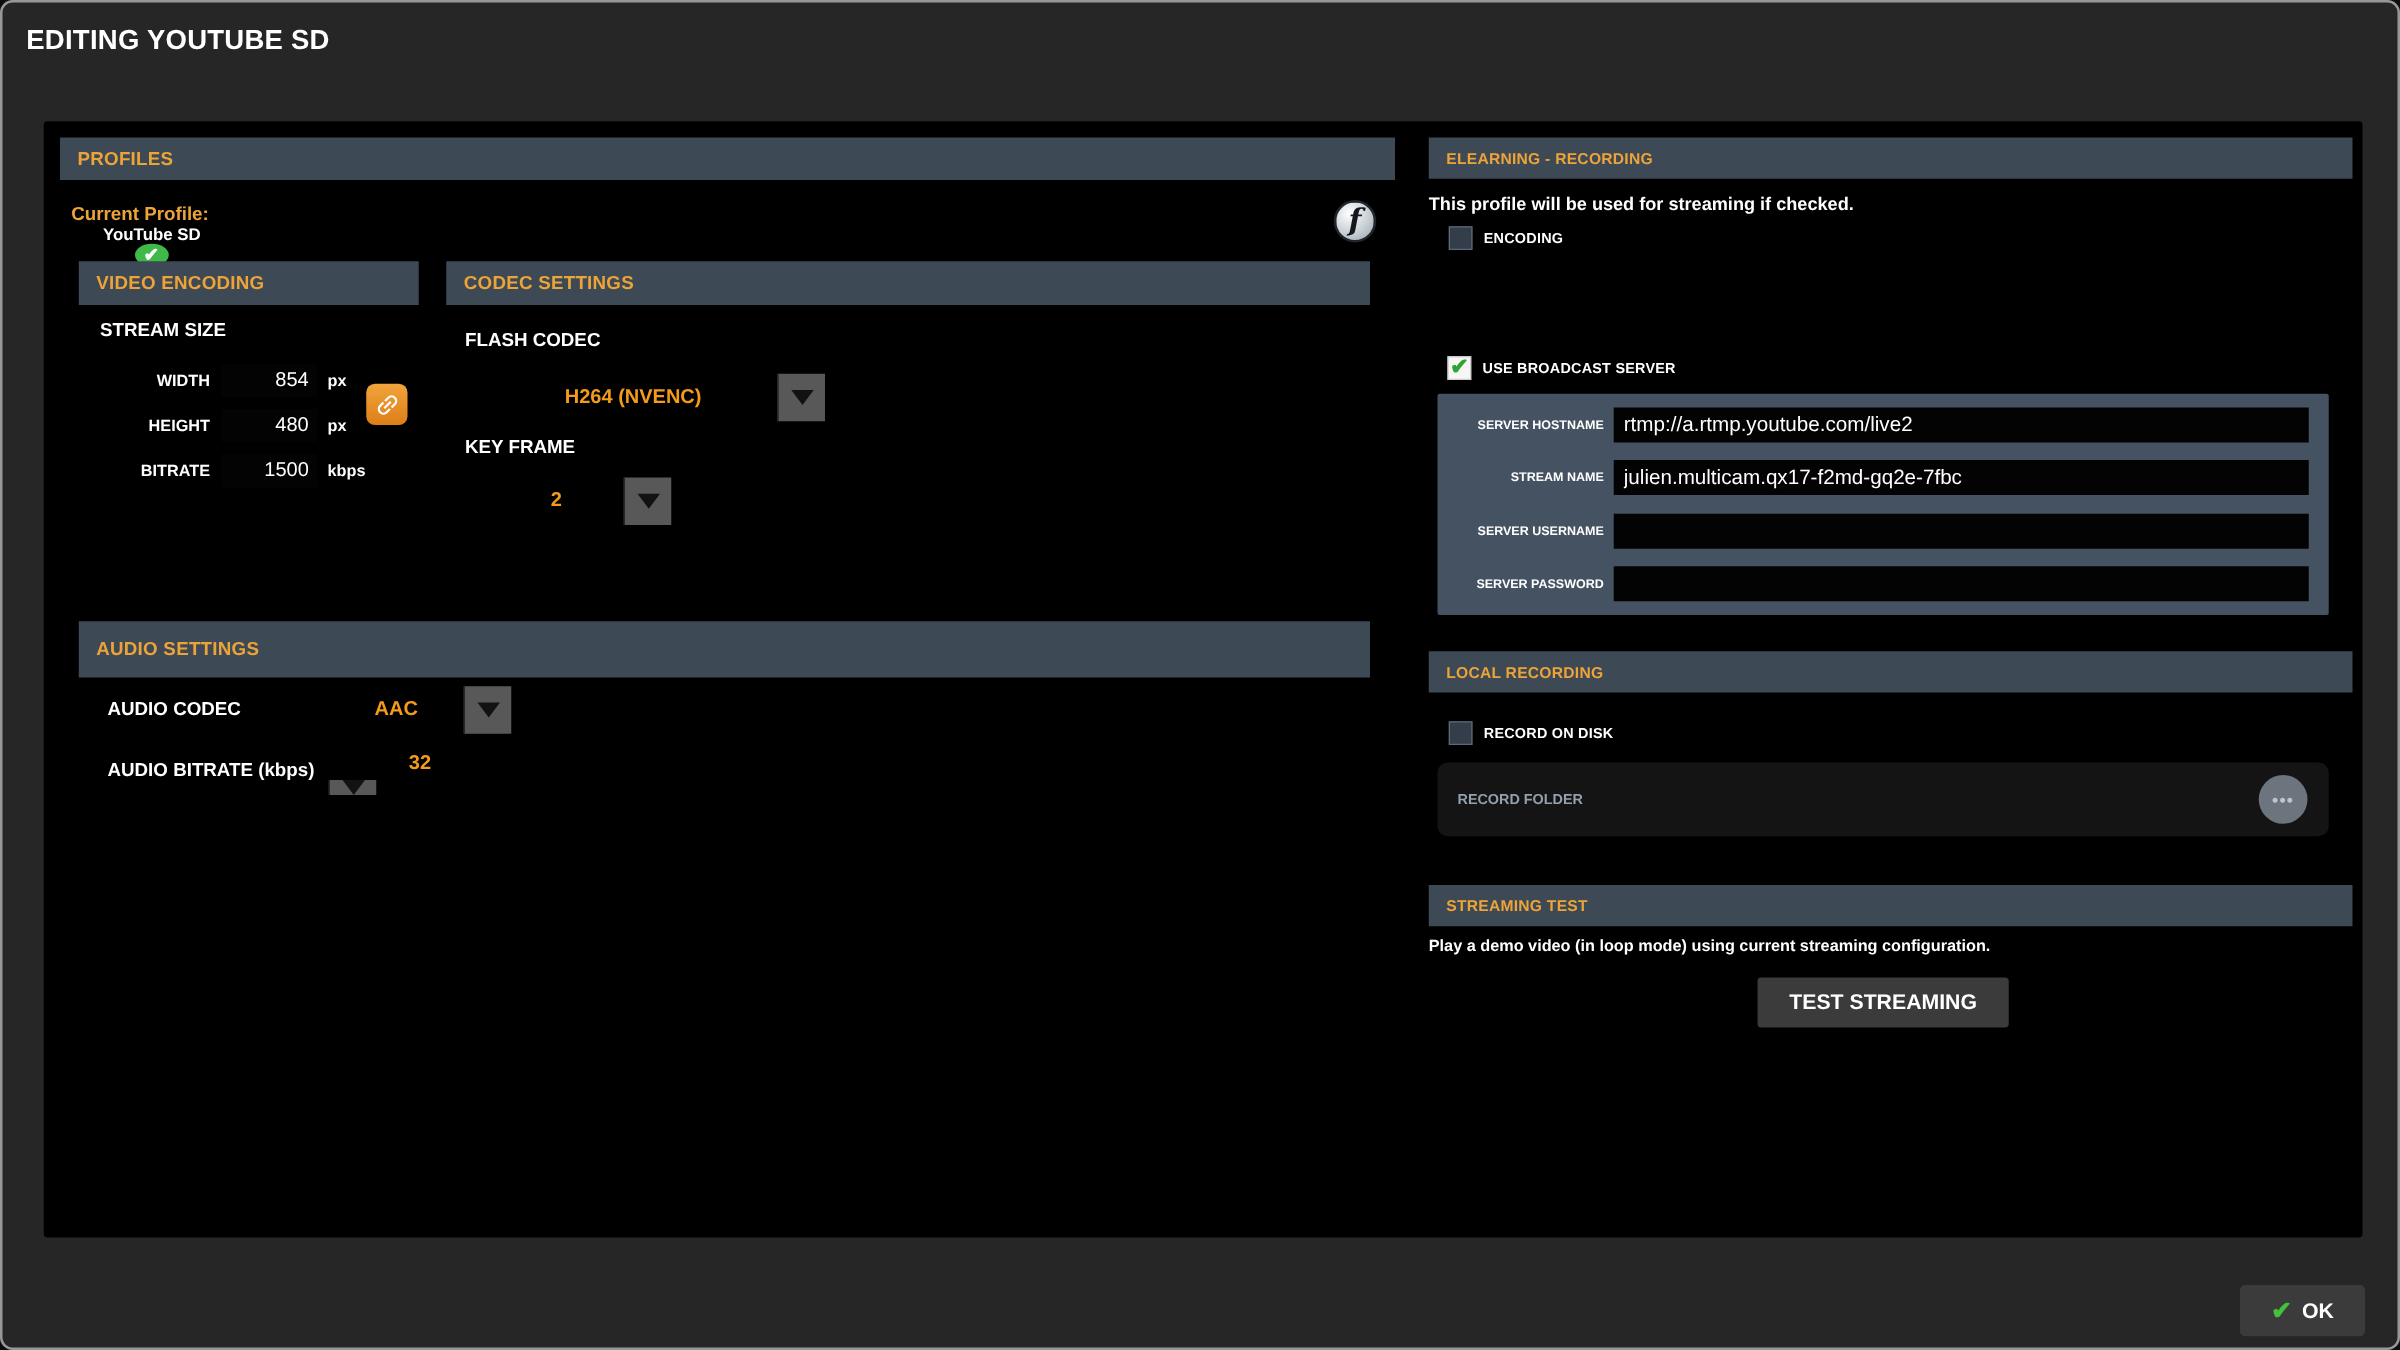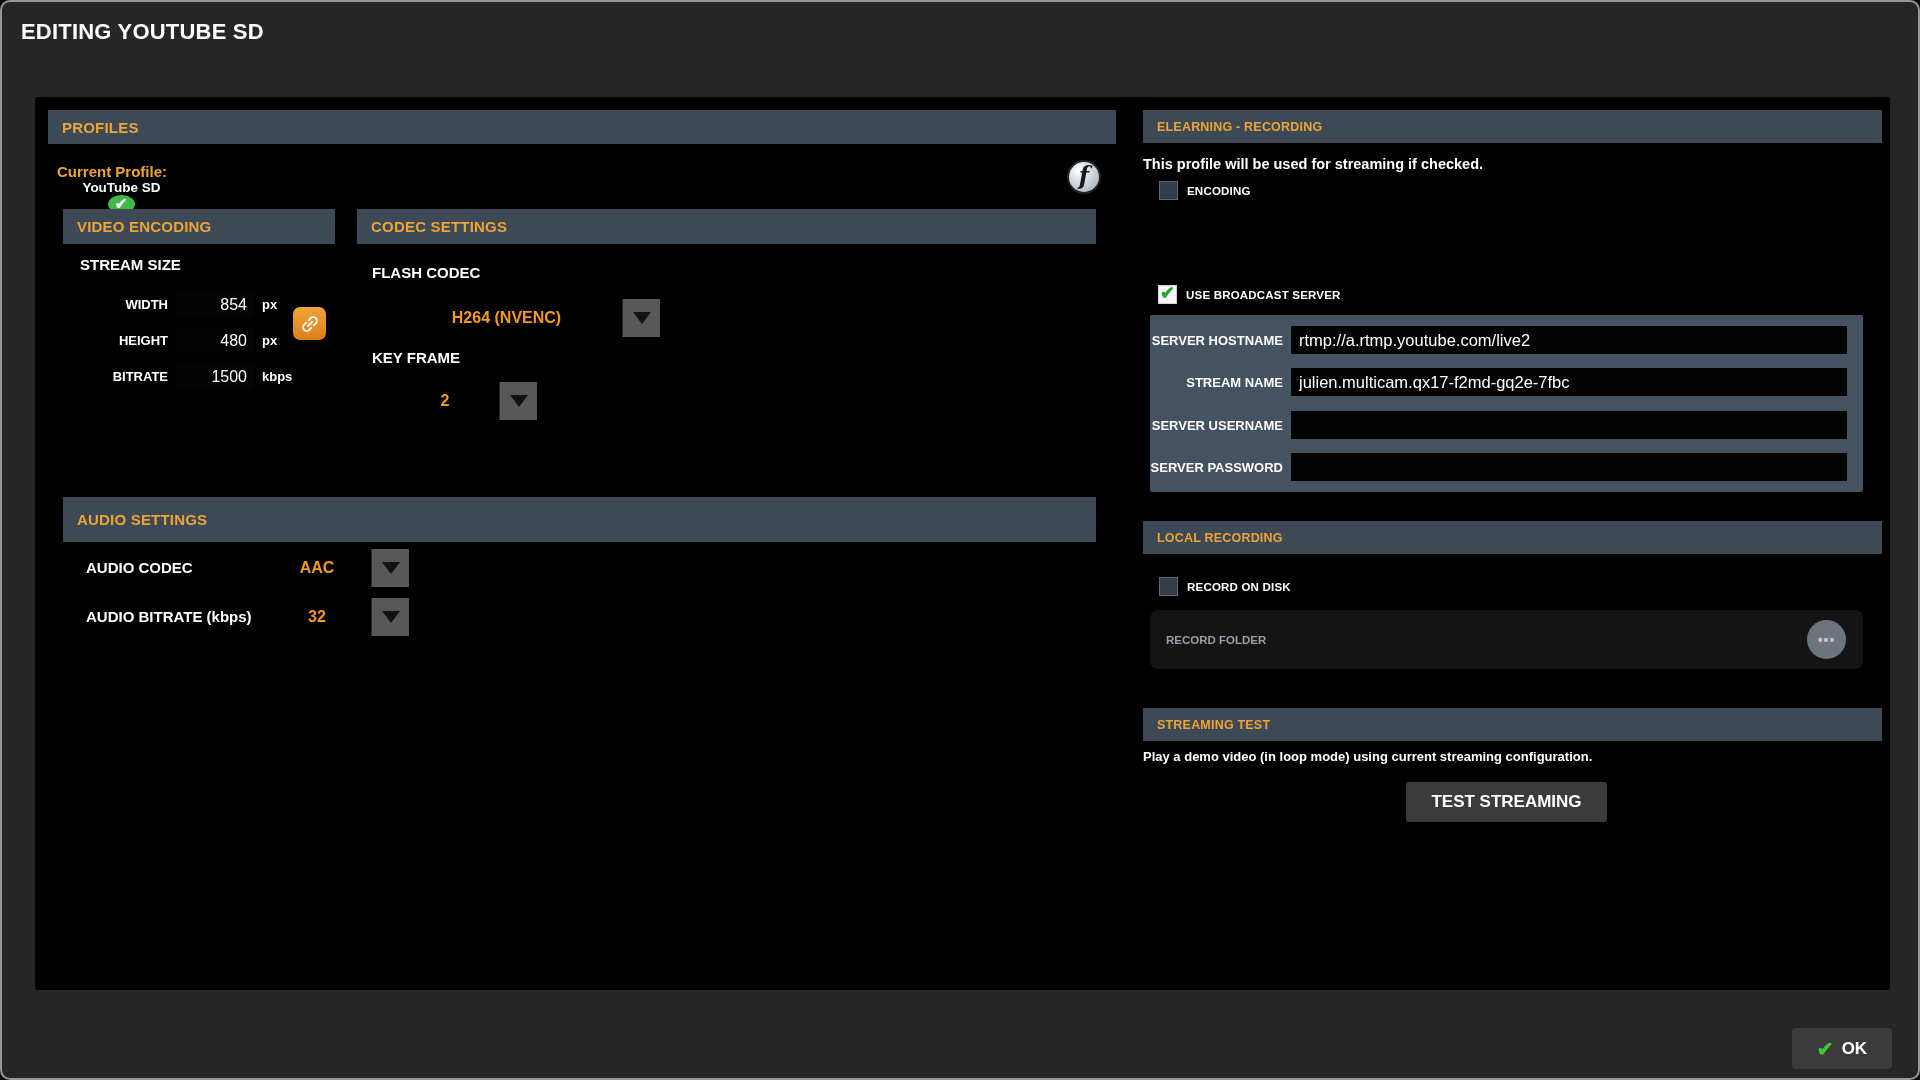--- a/index.html
+++ b/index.html
@@ -53,21 +53,21 @@
 
   .link-btn { position:absolute; left:258px; top:210px; width:33px; height:33px; border-radius:7px;
               background:linear-gradient(#f2a43c,#dd7e17); display:flex; align-items:center; justify-content:center;
               cursor:pointer; box-shadow:0 1px 2px rgba(0,0,0,.4); }
   .link-btn svg { transform:rotate(-45deg); }
 
   .dropdown { position:absolute; display:flex; height:38px; cursor:pointer; }
   .dd-flash    { left:356px; top:202px; width:269px; }
   .dd-key      { left:356px; top:285px; width:146px; }
   .dd-acodec   { left:228px; top:452px; width:146px; }
-  .dd-abitrate { left:228px; top:501px; width:146px; }
+  .dd-abitrate { left:228px; top:501px; width:146px;flex-direction:column; }
   .dd-value { flex:1; background:#000; color:#f49b1b; font-weight:bold; font-size:16px;
               display:flex; align-items:center; justify-content:center; }
   .dd-arrow { width:38px; background:#585858; display:flex; align-items:center; justify-content:center;
               border-left:1px solid #262626; }
   .tri { width:0; height:0; border-left:9px solid transparent; border-right:9px solid transparent;
          border-top:12px solid #121212; }
 
   .desc1 { position:absolute; left:1108px; top:59px; color:#fff; font-weight:bold; font-size:14.5px; }
   .desc2 { position:absolute; left:1108px; top:652px; color:#fff; font-weight:bold; font-size:13px; }
 
@@ -78,21 +78,21 @@
   .checkbox { width:19px; height:19px; background:#343e4a; border:1px solid #5b6877;
               display:inline-flex; align-items:center; justify-content:center; cursor:pointer; }
   .checkbox .tick { display:none; }
   .checkbox.checked { background:#f6f6f6; border-color:#cfcfcf; }
   .checkbox.checked .tick { display:block; color:#2fa32f; font-size:18px; font-weight:bold; margin-top:-4px; }
   .cb-label { color:#fff; font-weight:bold; font-size:11.5px; letter-spacing:.2px; }
 
   .net-panel { position:absolute; left:1115px; top:218px; width:713px; height:177px; background:#455261; border-radius:2px; }
   .net-row { position:absolute; left:0; display:flex; align-items:center; width:100%; }
   .nr-0 { top:11px; } .nr-1 { top:53px; } .nr-2 { top:96px; } .nr-3 { top:138px; }
-  .net-lab { width:133px; text-align:right; color:#fff; font-weight:bold; font-size:13px; }
+  .net-lab { width:133px; text-align:right; color:#fff; font-weight:bold; font-size:10px; }
   .net-input { margin-left:8px; width:556px; height:28px; background:#030303; border:none; color:#fff;
                font-size:16.5px; padding:0 8px; font-family:inherit; }
 
   .folder-panel { position:absolute; left:1115px; top:513px; width:713px; height:59px;
                   background:rgba(255,255,255,0.08); border-radius:8px; }
   .folder-ph { position:absolute; left:16px; top:0; height:100%; display:flex; align-items:center;
                color:#93a0ad; font-weight:bold; font-size:11.5px; }
   .browse-btn { position:absolute; right:17px; top:10px; width:39px; height:39px; border-radius:50%;
                 background:#828d98; opacity:.8; color:#eef1f4; display:flex; align-items:center; justify-content:center;
                 font-size:14px; letter-spacing:1px; font-weight:bold; cursor:pointer; }

